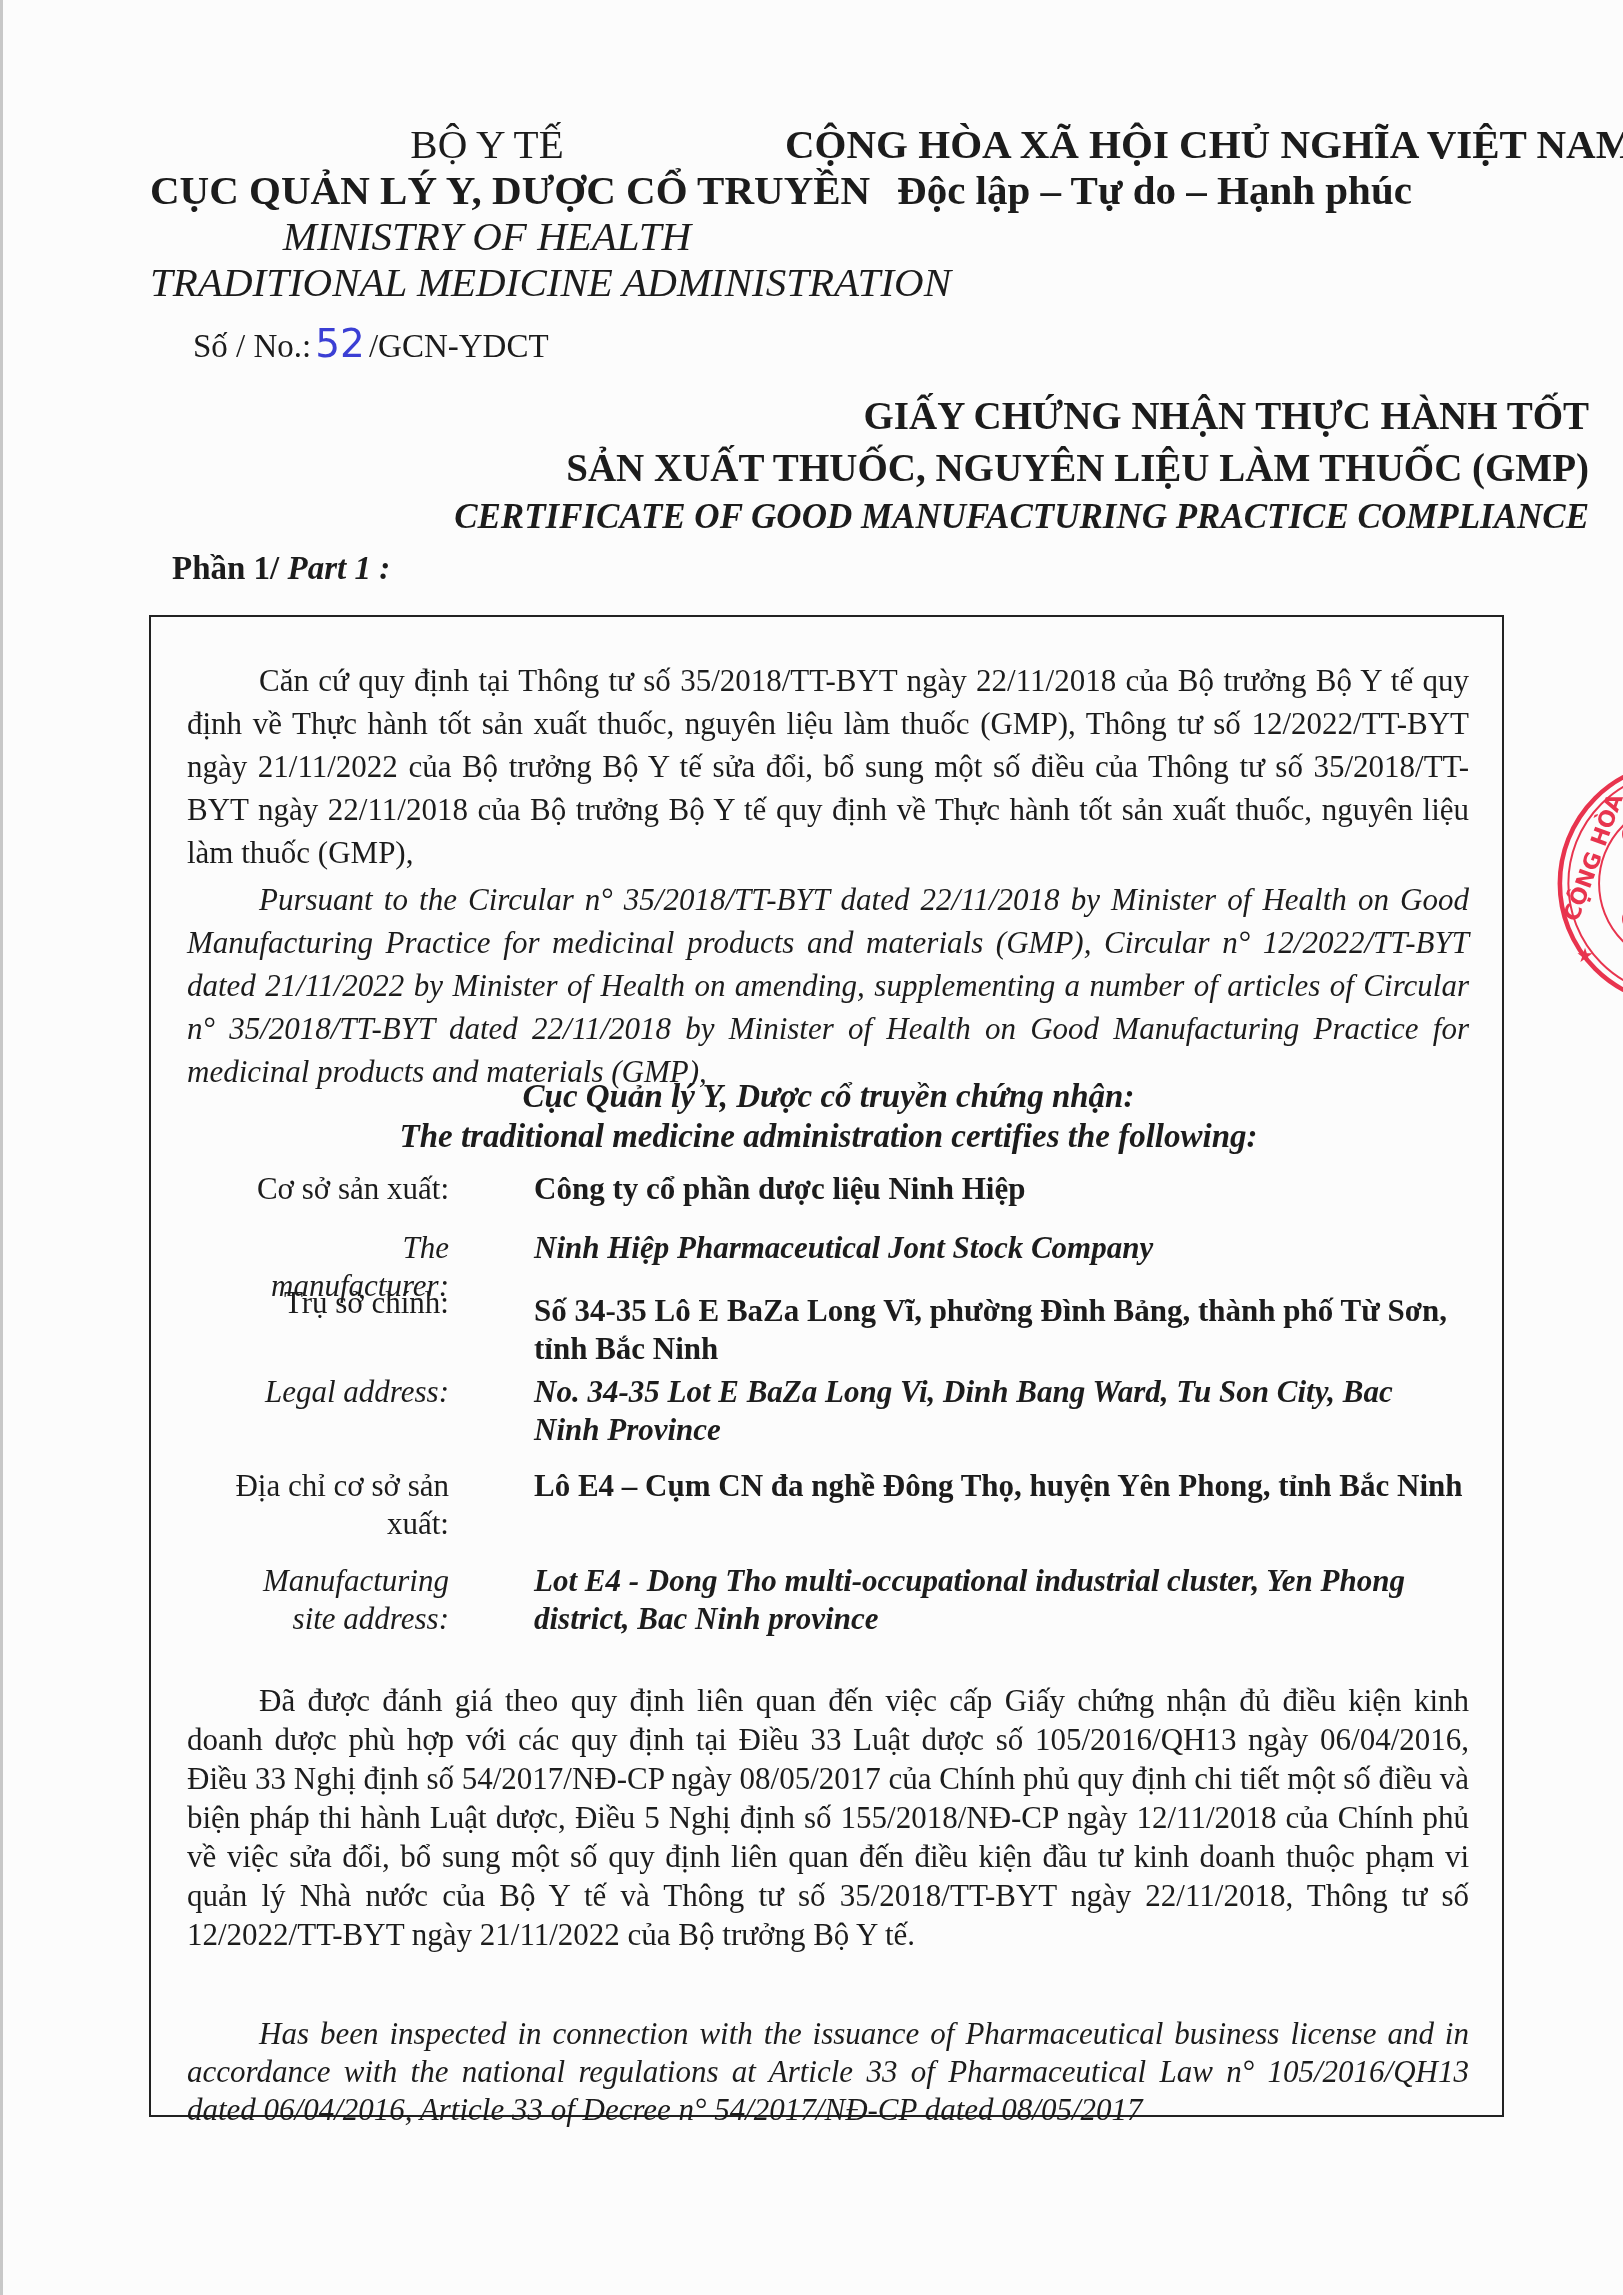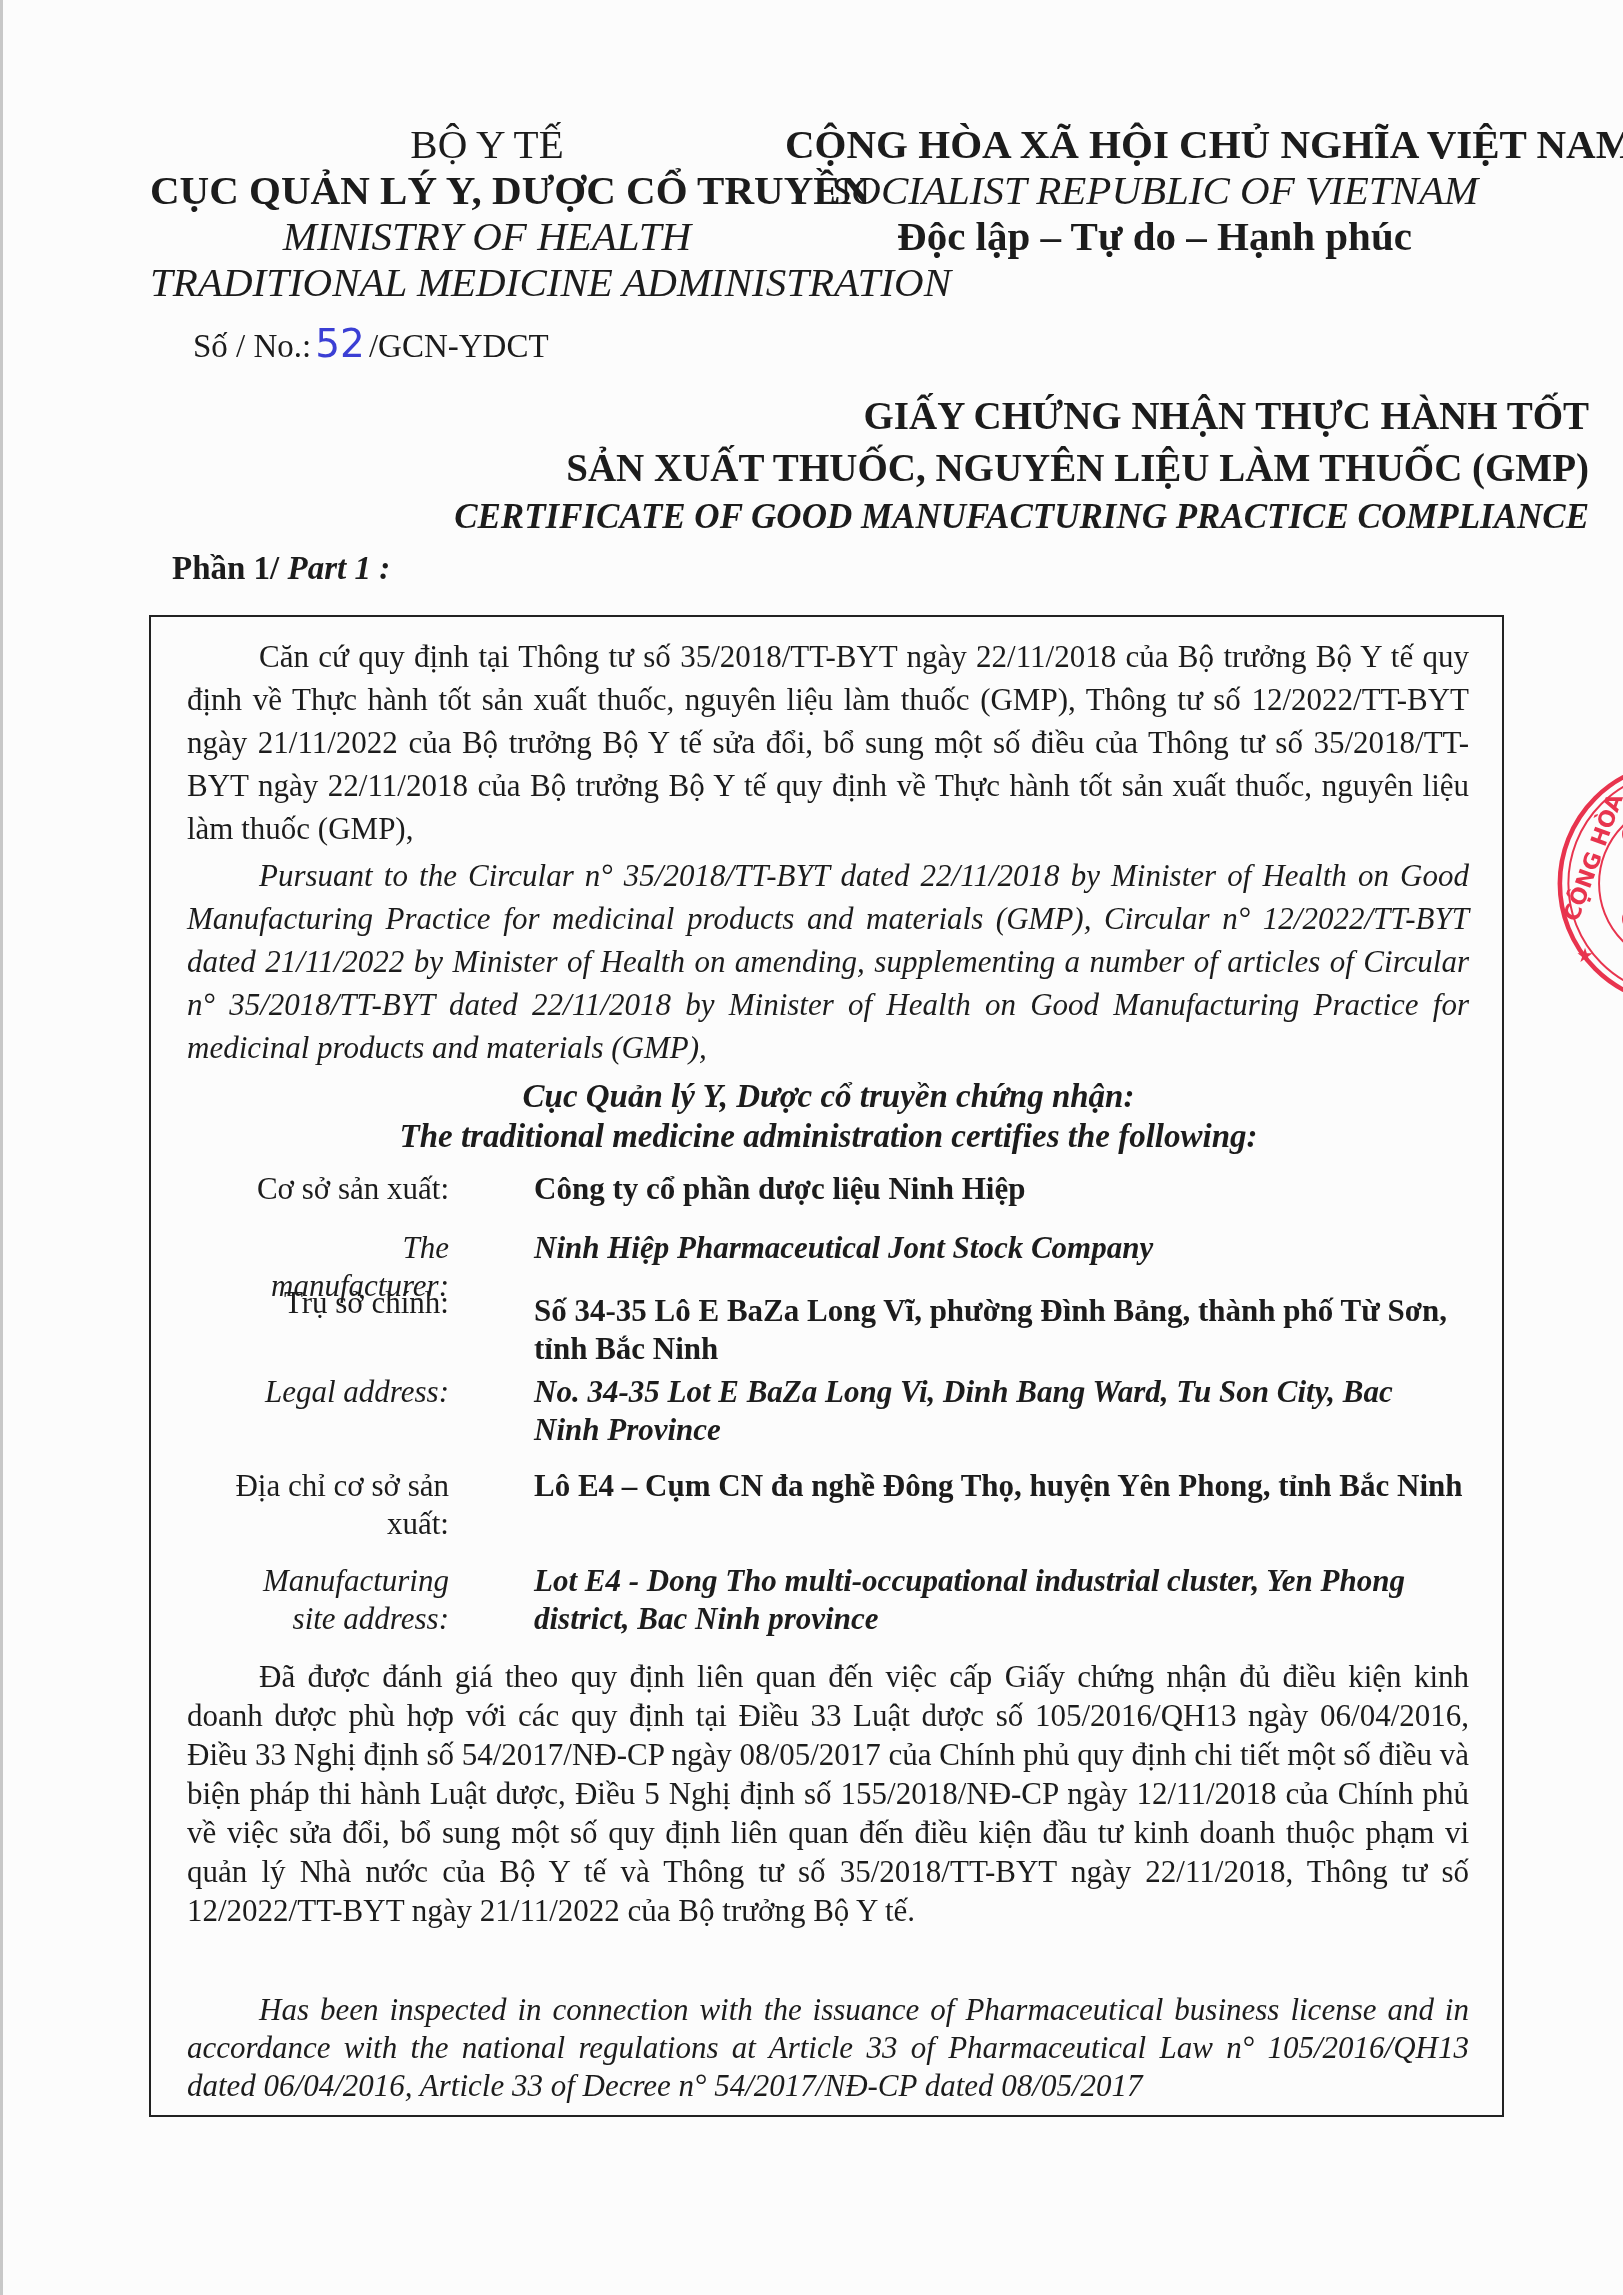--- a/index.html
+++ b/index.html
@@ -19,42 +19,41 @@
   .title-block { left: 150px; width: 1439px; top: 390px; text-align: right; }
   .title-line { font-size: 39px; font-weight: bold; line-height: 52px; white-space: nowrap; }
   .title-en { font-size: 35px; font-weight: bold; font-style: italic; line-height: 46px; white-space: nowrap; }
   .part { left: 172px; top: 550px; font-size: 33px; font-weight: bold; white-space: nowrap; }
   .box {
     position: absolute; left: 149px; top: 615px; width: 1355px; height: 1502px;
     border-left: 2px solid #222; border-right: 2px solid #222; border-top: 2.6px solid #222; border-bottom: 2.6px solid #222;
     box-sizing: border-box;
   }
   .para { position: absolute; left: 36px; width: 1282px; font-size: 31px; line-height: 43px; text-align: justify; }
-  .indent { text-indent: 72px; }
+  .indent { text-indent: 72px; margin-top: 24px; }
   .certby { position: absolute; left: 0; width: 1355px; text-align: center; font-size: 33px; line-height: 43px; white-space: nowrap; }
   .row { position: absolute; left: 82px; width: 1243px; font-size: 31px; line-height: 38px; }
   .row .lbl { position: absolute; left: 0; top: 0; width: 216px; text-align: right; }
   .row .val { position: absolute; left: 301px; top: 0; width: 929px; font-weight: bold; }
   .stamp { position: absolute; left: 1537px; top: 746px; width: 196px; height: 275px; }
 </style>
 </head>
 <body>
 
 <div class="edge-line"></div>
 
 <div class="abs hdr-left">
   <div class="h-line">BỘ Y TẾ</div>
   <div class="h-line bold">CỤC QUẢN LÝ Y, DƯỢC CỔ TRUYỀN</div>
   <div class="h-line ital">MINISTRY OF HEALTH</div>
   <div class="h-line ital"><span>TRADITIONAL MEDICINE ADMINISTRATION</span></div>
 </div>
 
 <div class="abs hdr-right">
   <div class="h-line bold">CỘNG HÒA XÃ HỘI CHỦ NGHĨA VIỆT NAM</div>
-  <div class="h-line ital">SOCIALIST REPUBLIC OF VIETNAM</div>
   <div class="h-line bold">Độc lập – Tự do – Hạnh phúc</div>
 </div>
 
 <div class="abs docno">
   <span>Số / No.:</span><span class="hand">52</span><span>/GCN-YDCT</span>
 </div>
 
 <div class="abs title-block">
   <div class="title-line">GIẤY CHỨNG NHẬN THỰC HÀNH TỐT</div>
   <div class="title-line">SẢN XUẤT THUỐC, NGUYÊN LIỆU LÀM THUỐC (GMP)</div>

